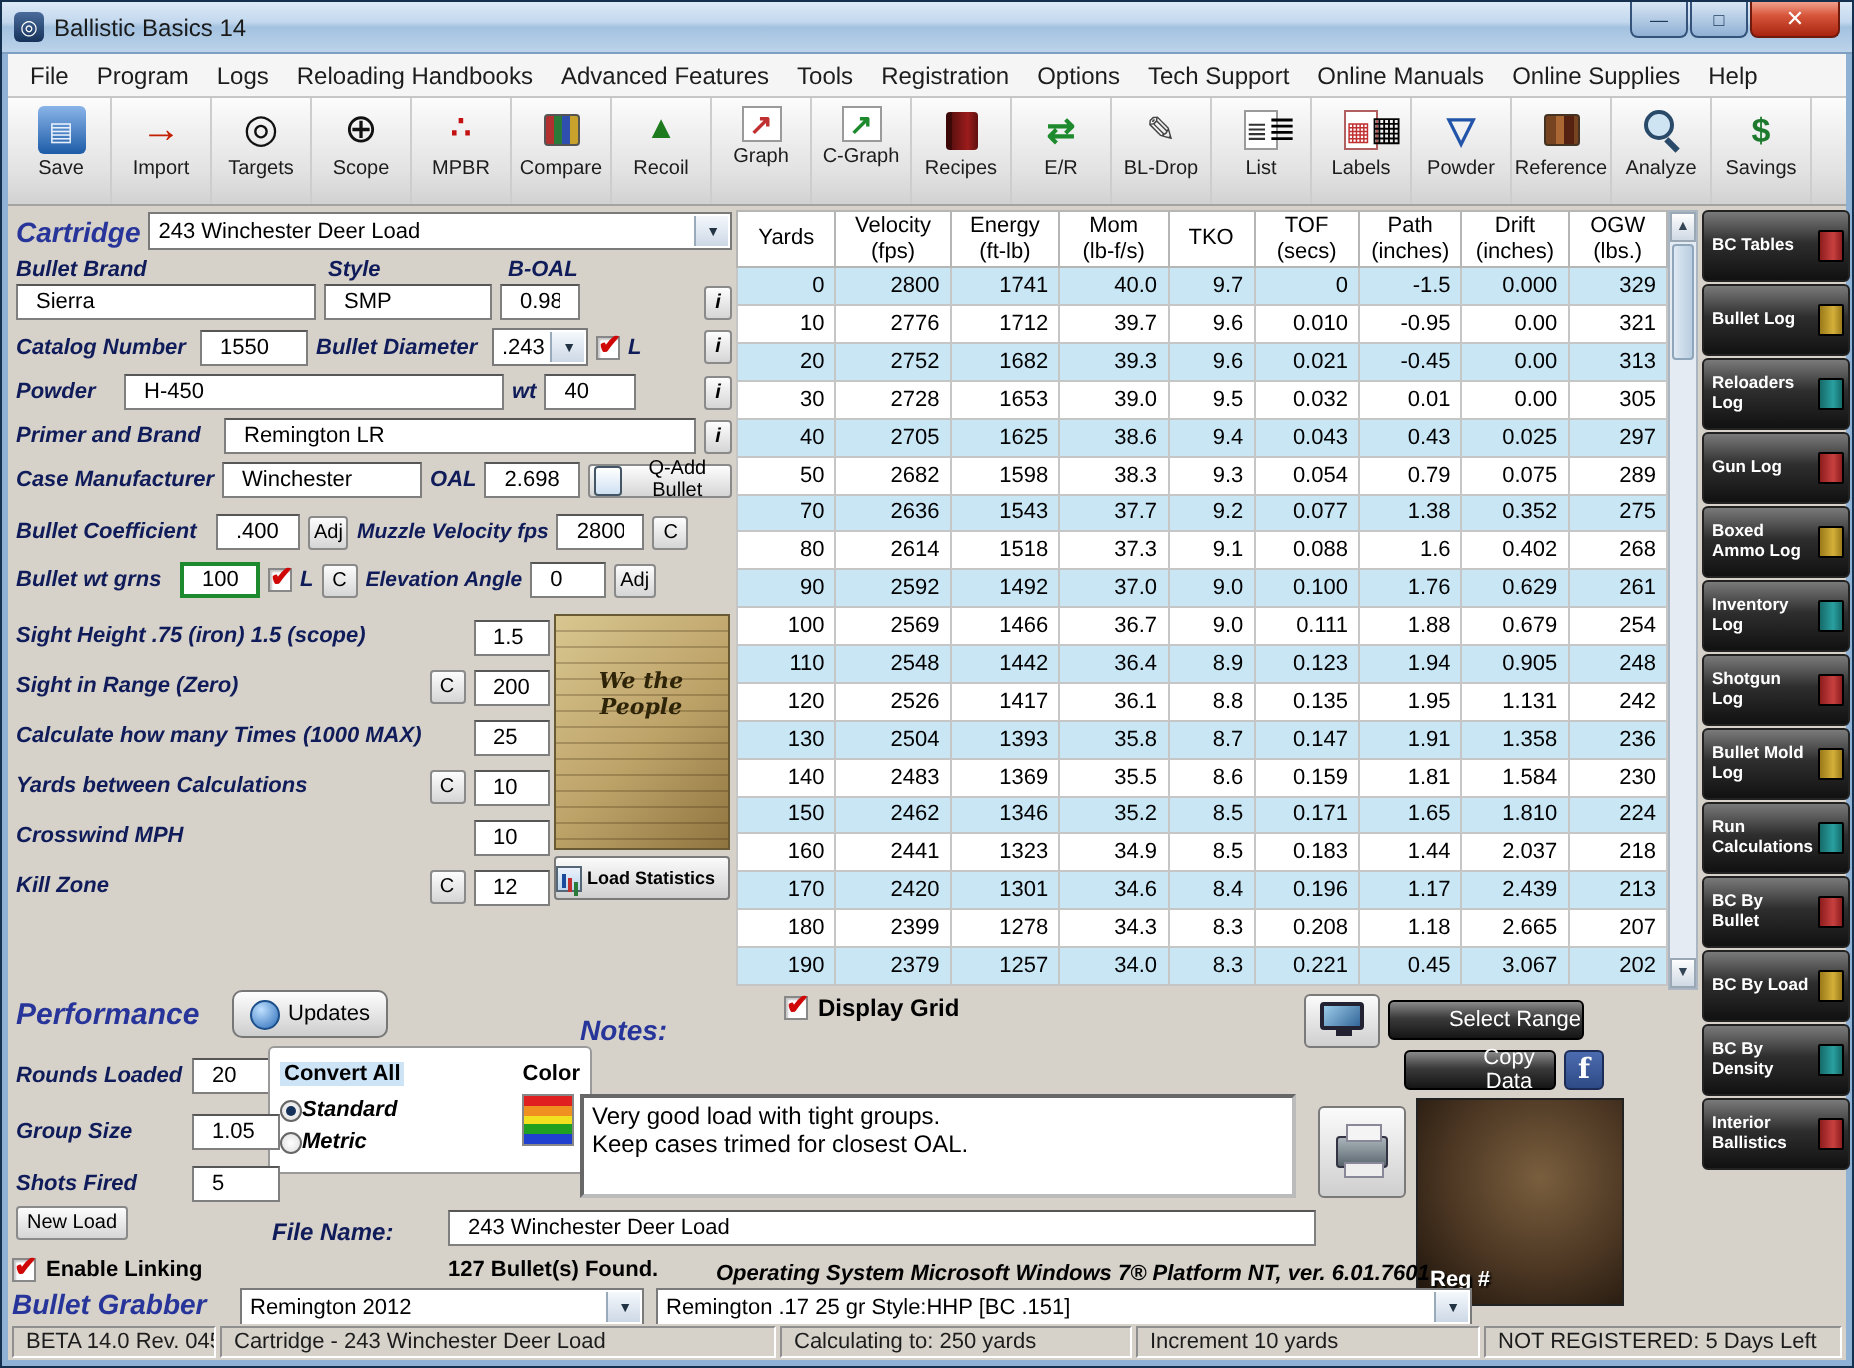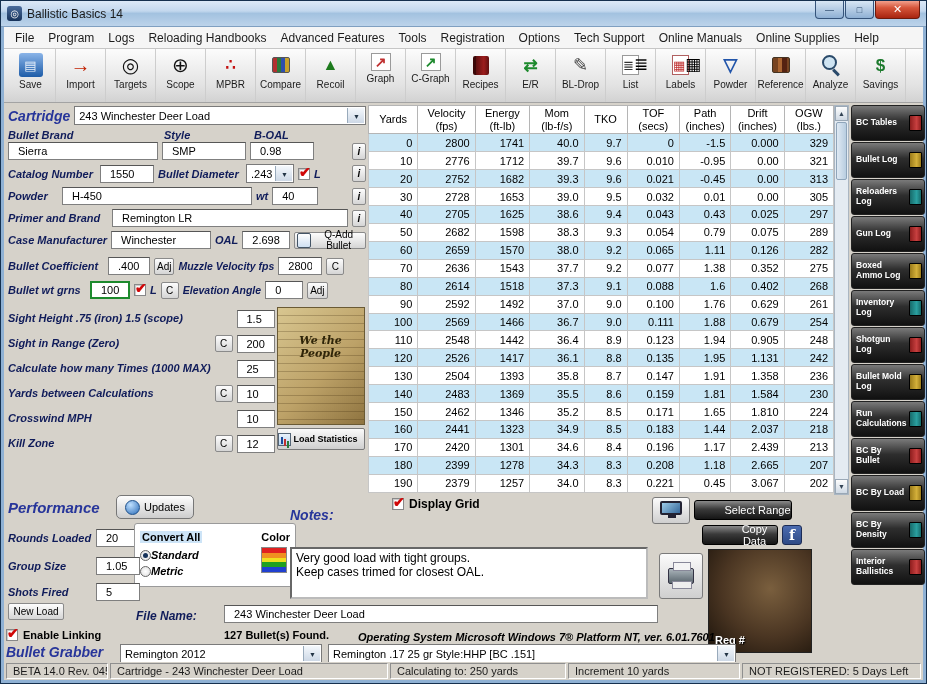--- a/index.html
+++ b/index.html
@@ -318,21 +318,21 @@
       </div>
 
       <div class="frow" style="margin-bottom:1px">
         <span class="flab" style="width:152px">Bullet Brand</span>
         <span class="flab" style="width:86px">Style</span>
         <span class="flab">B-OAL</span>
       </div>
       <div class="frow">
         <input class="tin" style="width: 150px;" value="Sierra">
         <input class="tin" style="width: 84px;" value="SMP">
-        <input class="tin" style="width: 64px;" value="0.98">
+        <input class="tin" style="width: 40px;" value="0.98">
         <span style="flex:1"></span>
         <button class="mini info">i</button>
       </div>
 
       <div class="frow">
         <span class="flab" style="width:88px">Catalog Number</span>
         <input class="tin" style="width: 54px;" value="1550">
         <span class="flab" style="width:84px">Bullet Diameter</span>
         <div class="combo" style="width:48px">
             <span>.243</span>
@@ -525,31 +525,20 @@
               <td>2682</td>
               <td>1598</td>
               <td>38.3</td>
               <td>9.3</td>
               <td>0.054</td>
               <td>0.79</td>
               <td>0.075</td>
               <td>289</td>
             </tr>
             <tr>
-              <td>60</td>
-              <td>2659</td>
-              <td>1570</td>
-              <td>38.0</td>
-              <td>9.2</td>
-              <td>0.065</td>
-              <td>1.11</td>
-              <td>0.126</td>
-              <td>282</td>
-            </tr>
-            <tr>
               <td>70</td>
               <td>2636</td>
               <td>1543</td>
               <td>37.7</td>
               <td>9.2</td>
               <td>0.077</td>
               <td>1.38</td>
               <td>0.352</td>
               <td>275</td>
             </tr>

